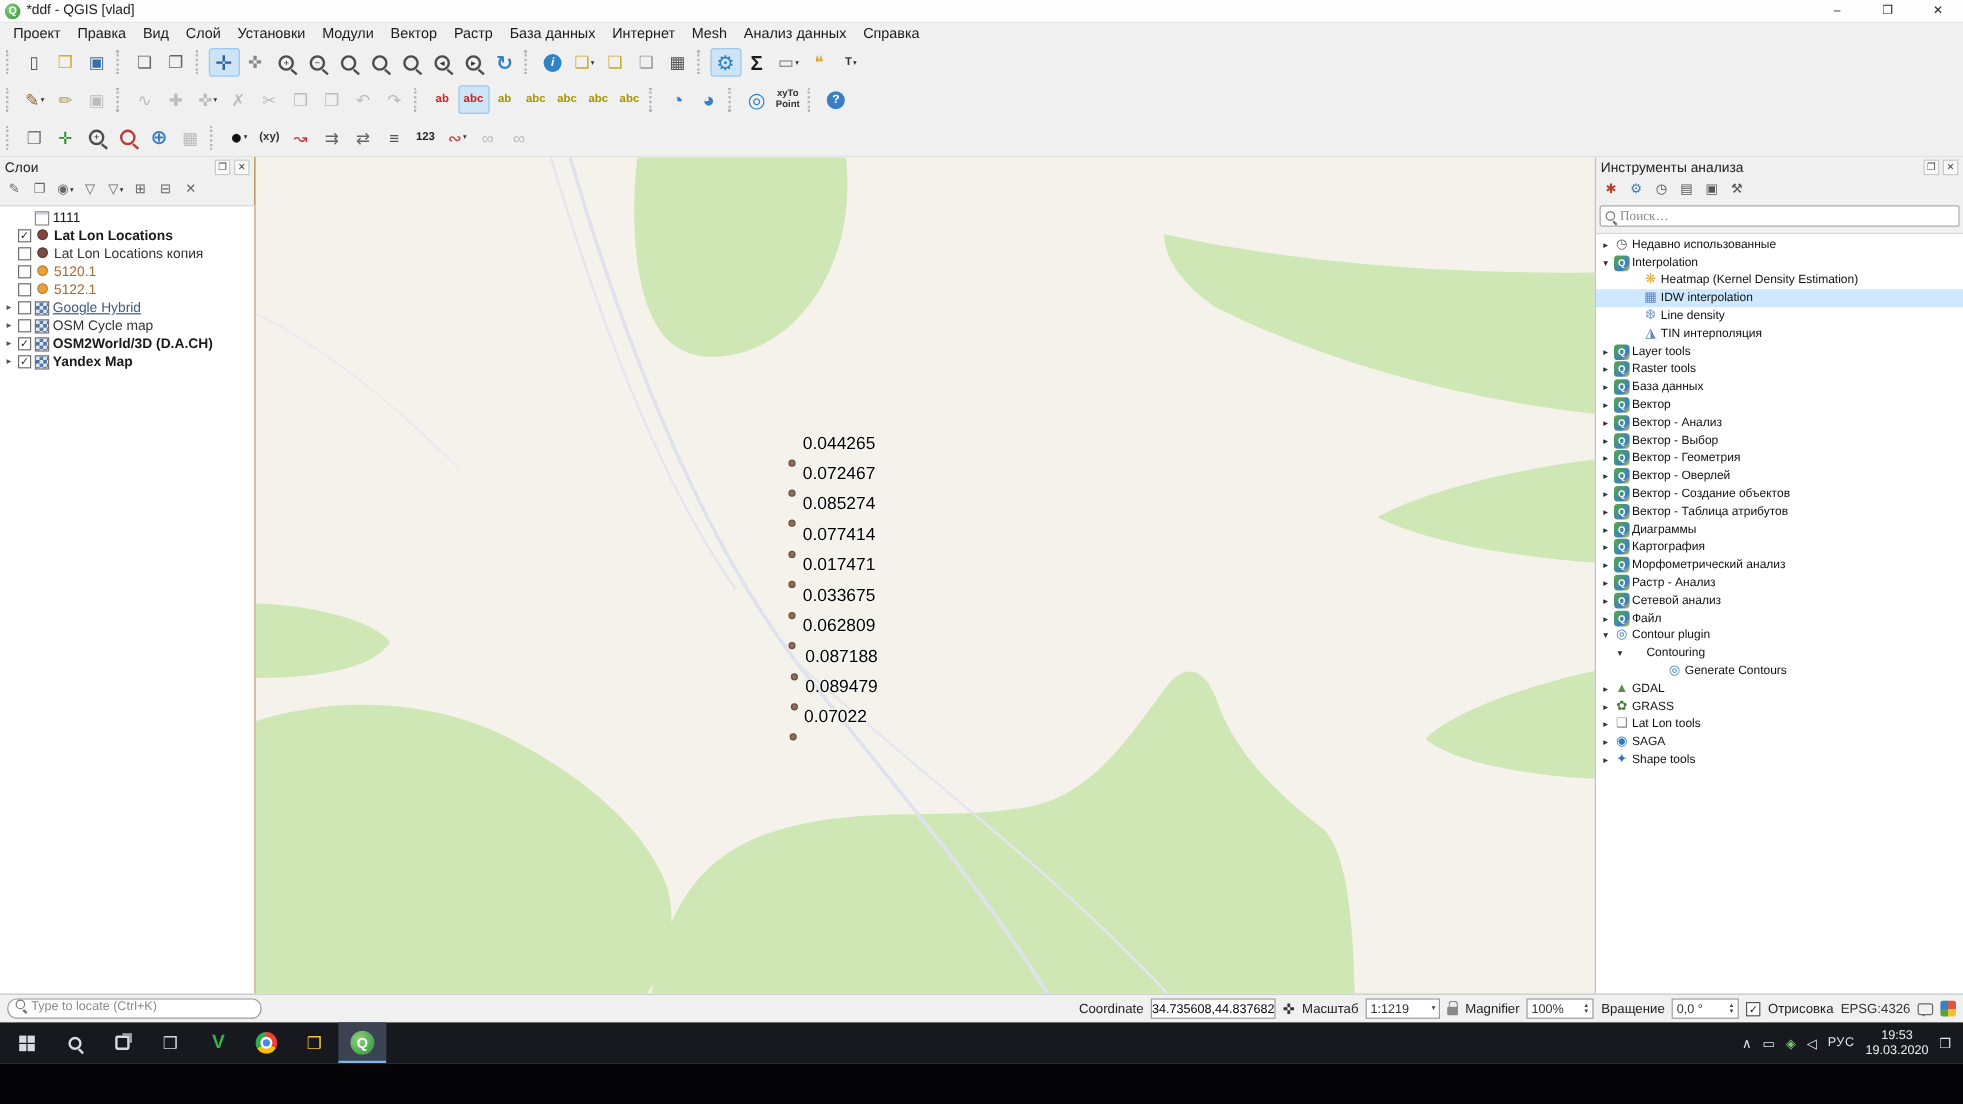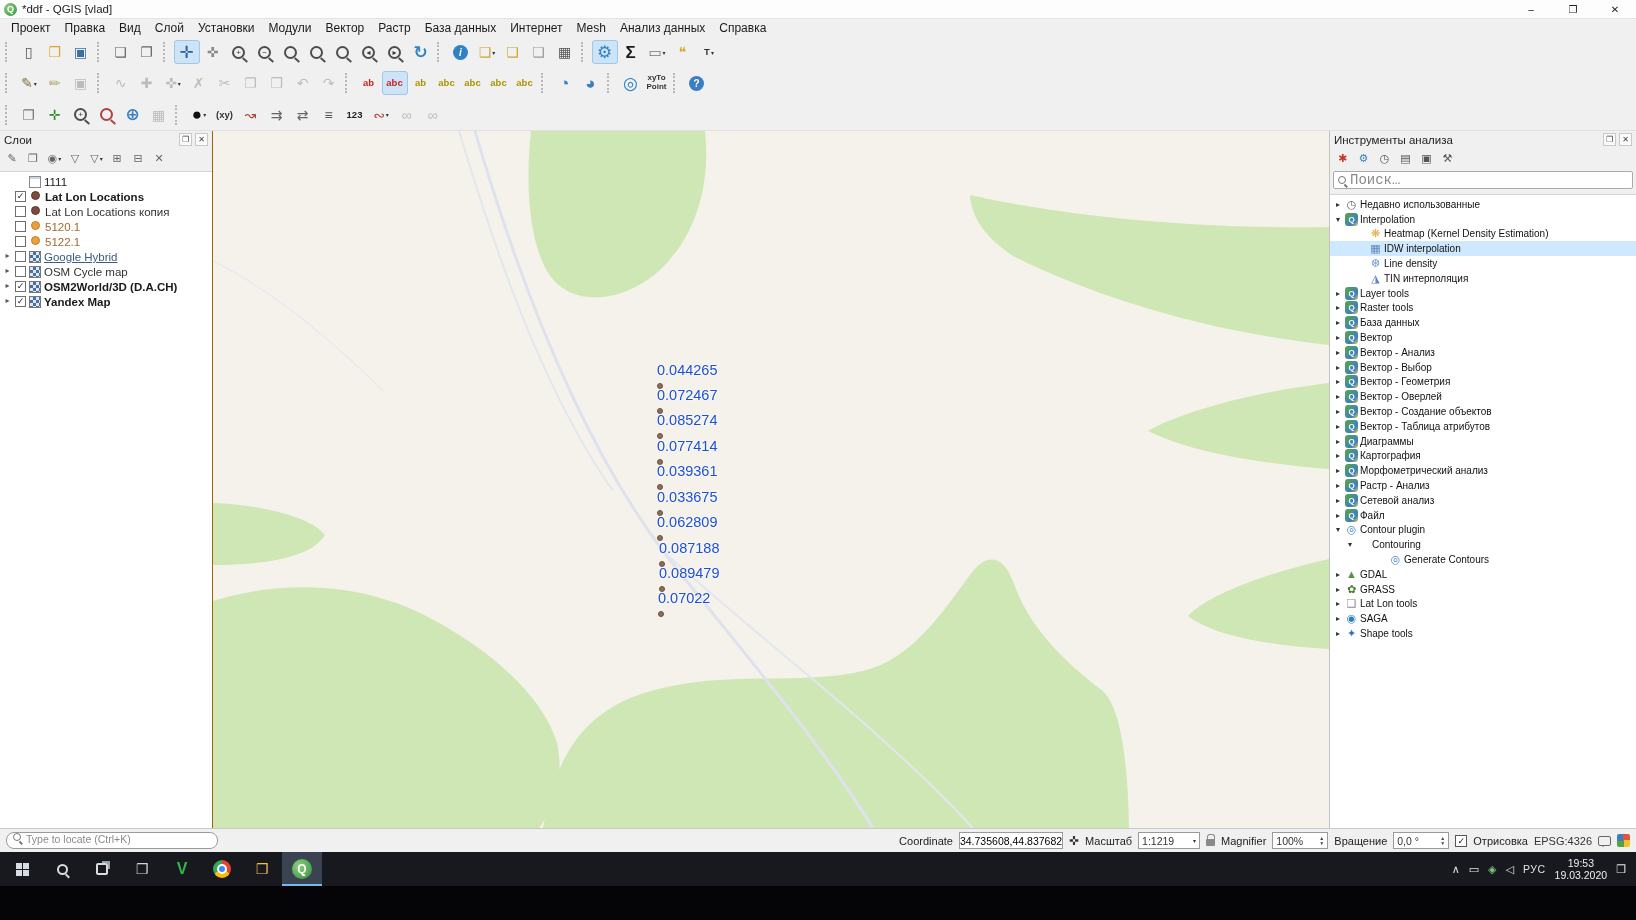--- a/index.html
+++ b/index.html
@@ -72,27 +72,27 @@
   .lrow.bold .ltxt{font-weight:bold}
   .lrow.ital .ltxt{color:#333}
   .lrow.orange .ltxt{color:#a7682a}
   .lrow.link .ltxt{text-decoration:underline;color:#3c5a82}
 
   
   .map-wrap{position:absolute;top:0;bottom:0;left:213px;width:1116px;background:#f4f2ea;overflow:hidden}
   .map-svg{position:absolute;inset:0;pointer-events:none}
   .mpoint{position:absolute;width:0;height:0}
   .mpoint .pdot{position:absolute;left:0;top:0;width:6px;height:6px;border-radius:50%;background:#8d6e5a;border:1px solid #6b4f3f}
-  .mpoint .plabel{position:absolute;left:0;top:-21px;font-size:14.5px;color:#1d4ed8;white-space:nowrap;
+  .mpoint .plabel{position:absolute;left:12px;top:-21px;font-size:14.5px;color:#000000;white-space:nowrap;
     text-shadow:0 0 2px #fff,0 0 2px #fff}
 
   
   .toolbox-panel{right:0;width:307px;border-left:1px solid #c2c2c2}
   .tsearch{margin:2px 3px;height:18px;border:1px solid #ababab;border-radius:2px;background:#fff;display:flex;align-items:center;padding:0 4px;gap:4px}
-  .tsearch input{border:none;outline:none;flex:1;font-size:14px;font-family:Liberation Mono, monospace;background:transparent}
+  .tsearch input{border:none;outline:none;flex:1;font-size:11px;font-family:Liberation Serif, serif;background:transparent}
   input::placeholder{color:#8a8a8a}
   .magi{display:inline-block;width:8px;height:8px;border:1.5px solid #777;border-radius:50%;position:relative;flex:none}
   .magi::after{content:"";position:absolute;right:-3px;bottom:-3px;width:4px;height:1.5px;background:#777;transform:rotate(45deg)}
   .ttree{position:absolute;top:63px;left:0;right:0;bottom:0;background:#fff;border-top:1px solid #d5d5d5;padding-top:2px;overflow:hidden}
   .trow{display:flex;align-items:center;height:14.8px;padding-left:3px;gap:2px;white-space:nowrap}
   .trow .arr{width:10px;font-size:8px;color:#333;text-align:center;flex:none}
   .trow .ticon{width:13px;height:13px;font-size:11px;line-height:13px;text-align:center;color:var(--c,#555);flex:none}
   .trow.qb .ticon{border-radius:3px;background:linear-gradient(135deg,#5aa83e 0%,#3b7fc4 70%,#f0d13a 100%);color:#fff;font-size:8px;font-weight:bold}
   .trow.noicon .ticon{visibility:hidden}
   .trow .ttxt{font-size:10px;color:#111}
@@ -594,21 +594,21 @@
           <div class="mpoint" style="left: 444px; top: 302px;">
             <span class="pdot"></span>
             <span class="plabel">0.085274</span>
           </div>
           <div class="mpoint" style="left: 444px; top: 328px;">
             <span class="pdot"></span>
             <span class="plabel">0.077414</span>
           </div>
           <div class="mpoint" style="left: 444px; top: 353px;">
             <span class="pdot"></span>
-            <span class="plabel">0.039361</span>
+            <span class="plabel">0.017471</span>
           </div>
           <div class="mpoint" style="left: 444px; top: 379px;">
             <span class="pdot"></span>
             <span class="plabel">0.033675</span>
           </div>
           <div class="mpoint" style="left: 444px; top: 404px;">
             <span class="pdot"></span>
             <span class="plabel">0.062809</span>
           </div>
           <div class="mpoint" style="left: 446px; top: 430px;">

